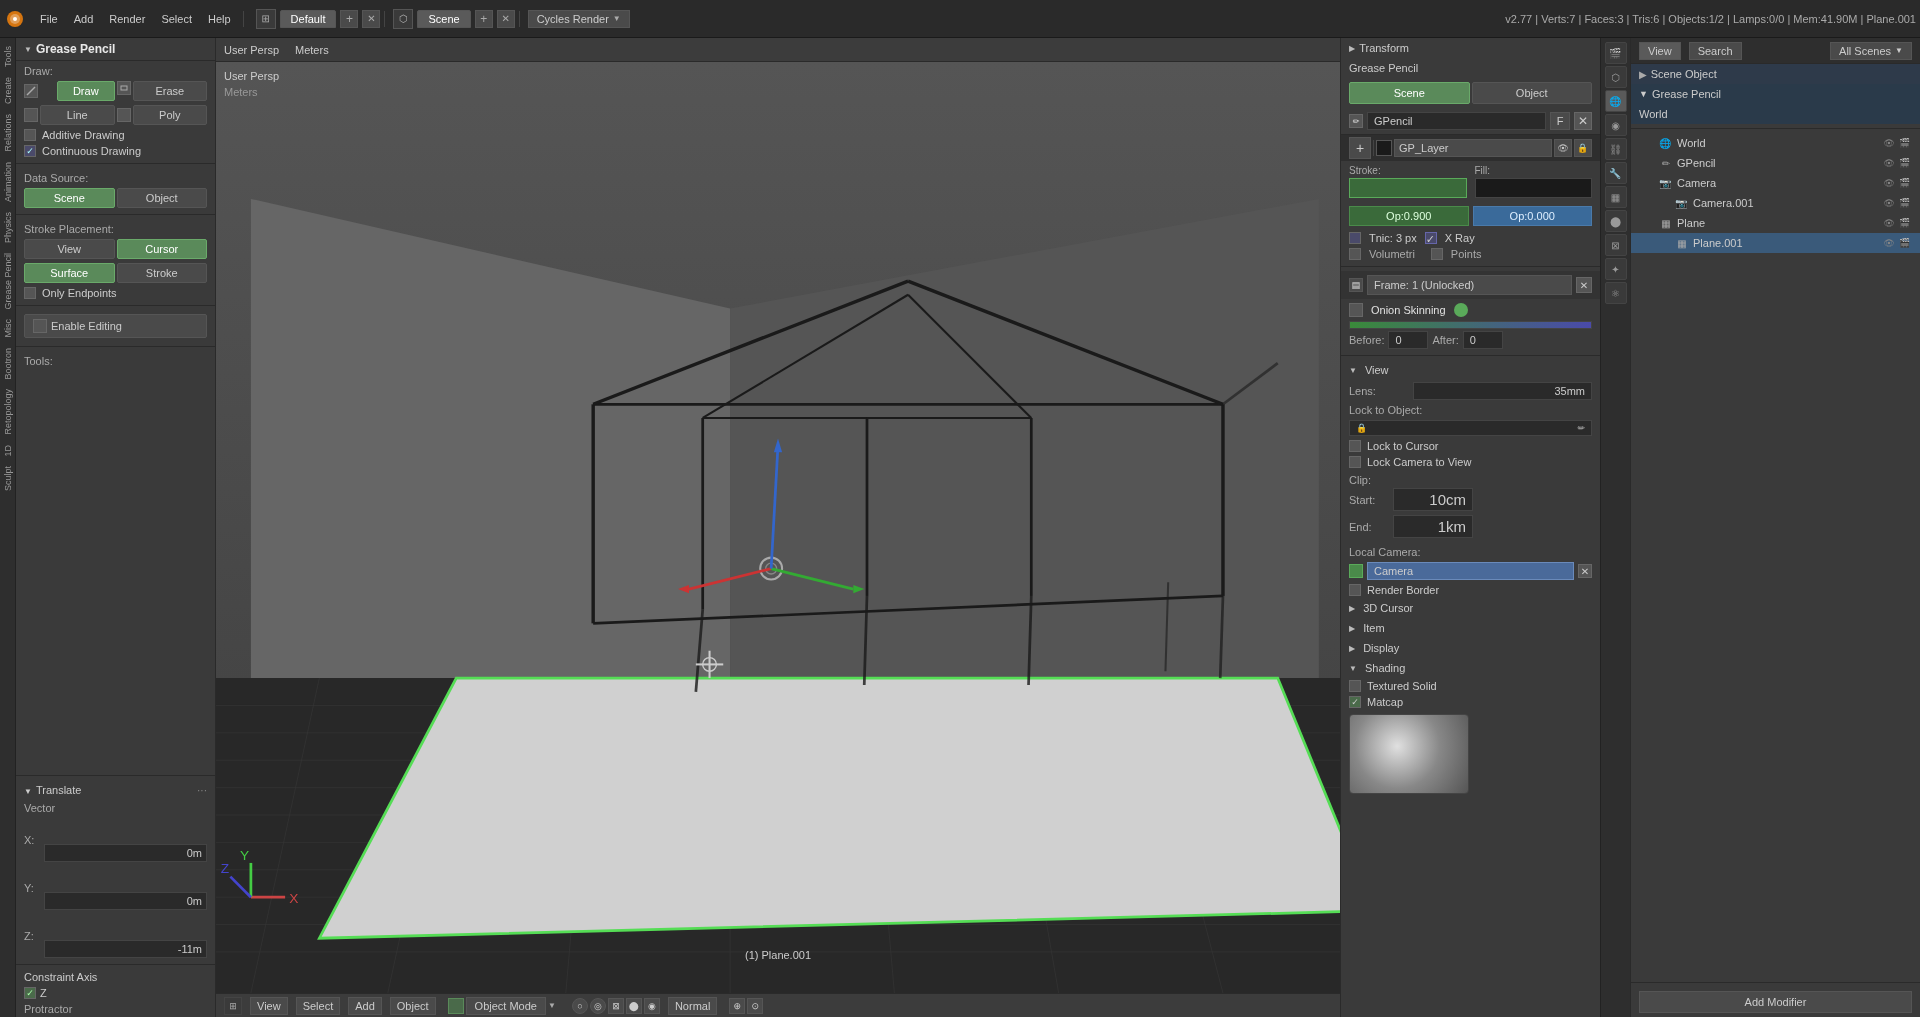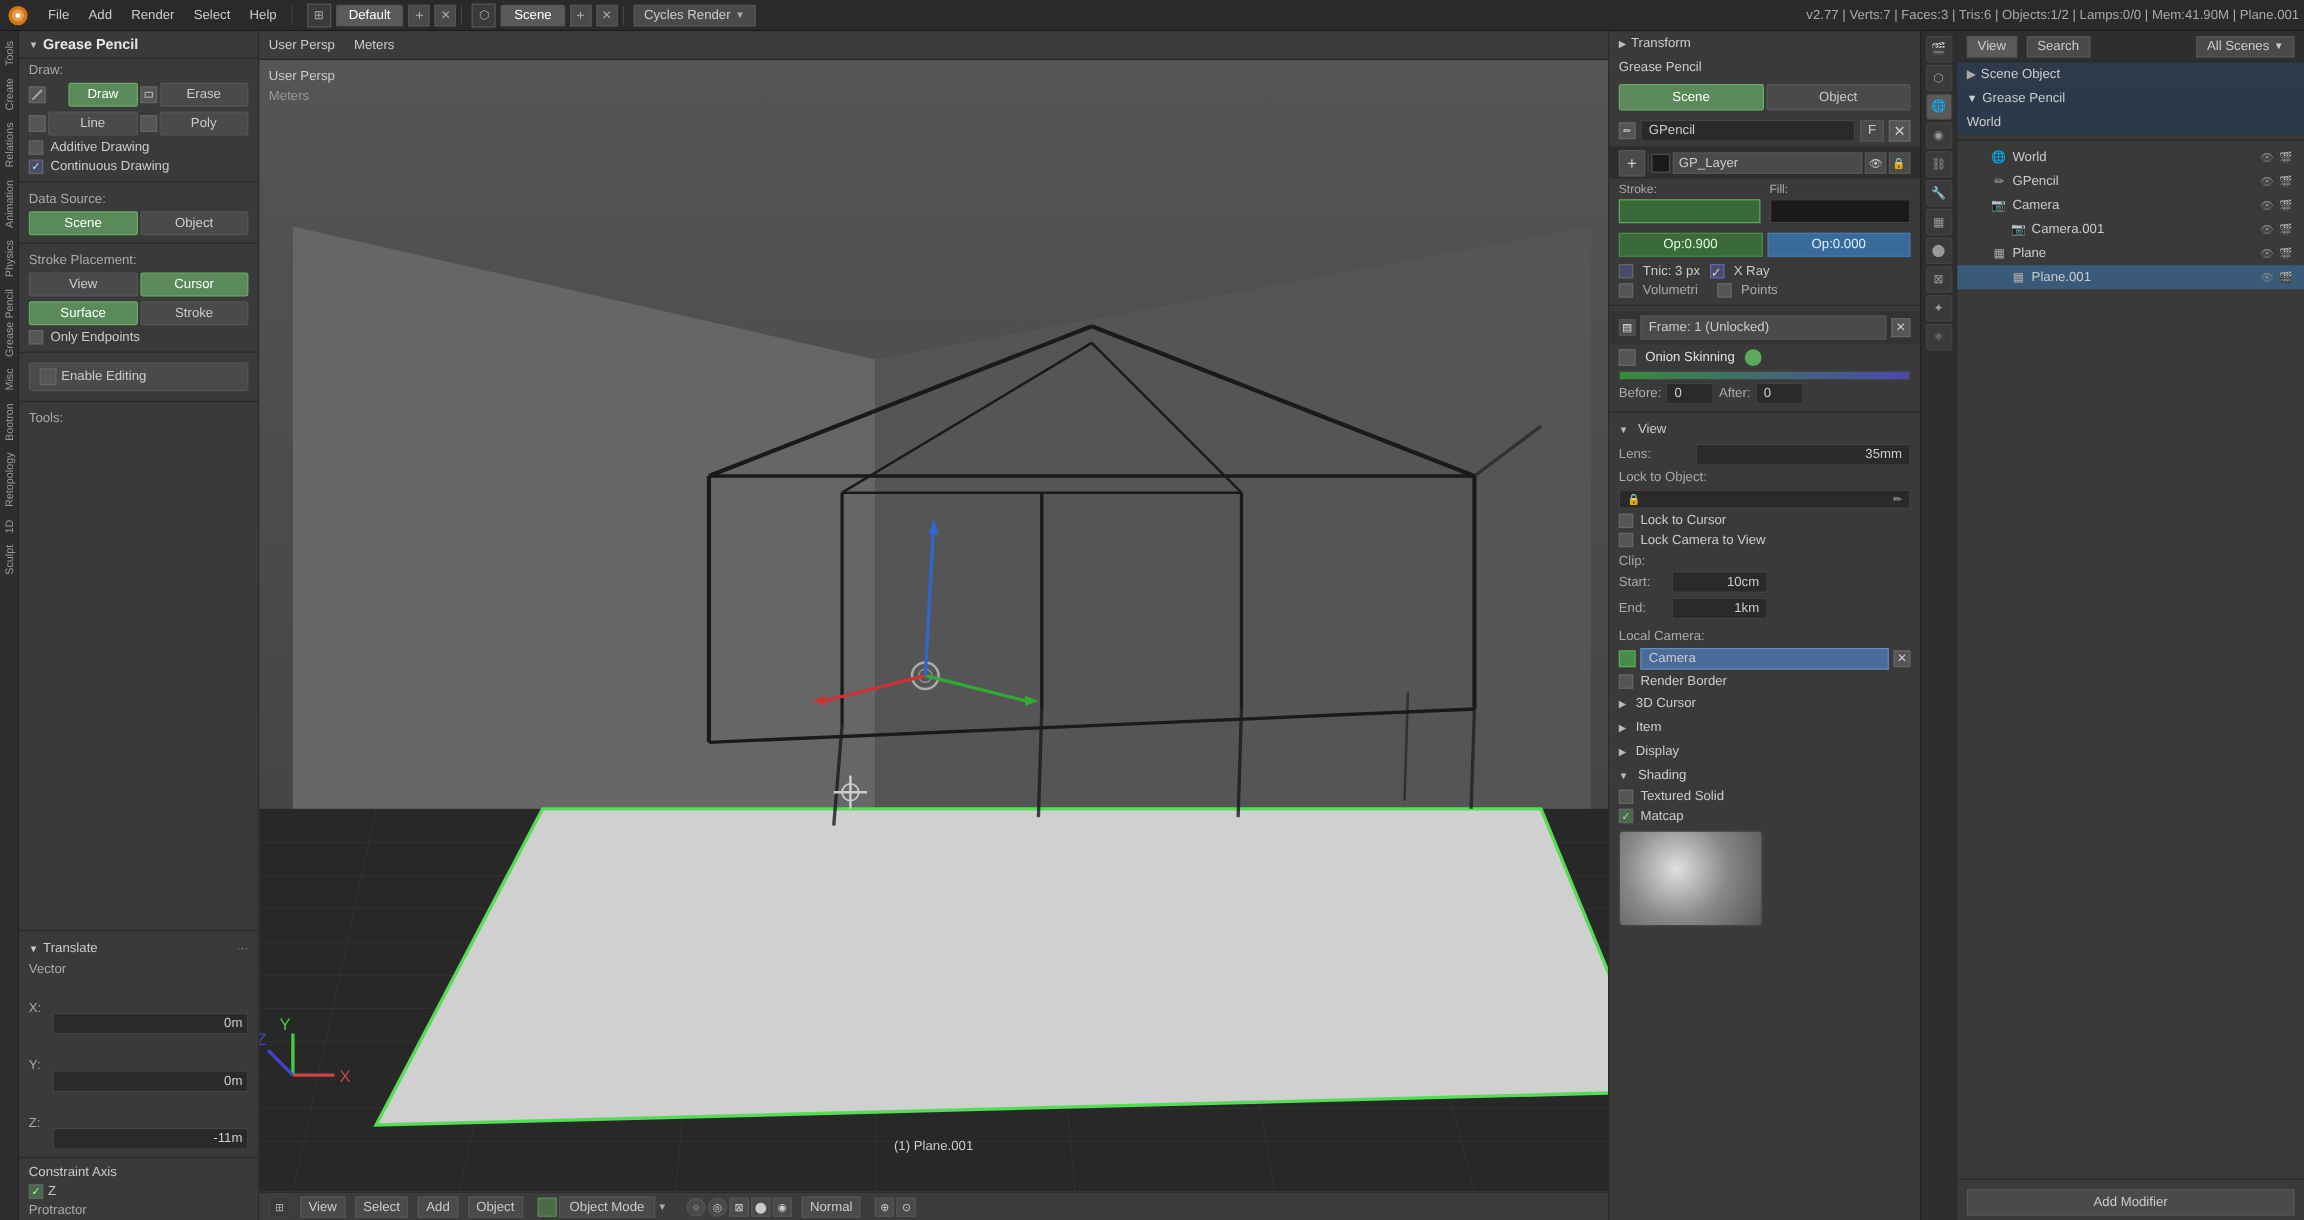--- a/index.html
+++ b/index.html
@@ -10,21 +10,21 @@
       font-family: 'Segoe UI', Arial, sans-serif;
       font-size: 11px;
       color: #e0e0e0;
       overflow: hidden;
       display: flex;
       flex-direction: column;
     }
 
     
     .top-menu-bar {
-      height: 26px;
+      height: 38px;
       background: #2a2a2a;
       display: flex;
       align-items: center;
       padding: 0 4px;
       gap: 0;
       flex-shrink: 0;
       border-bottom: 1px solid #1a1a1a;
     }
     .top-menu-bar .logo {
       width: 22px;
@@ -496,21 +496,21 @@
       align-items: center;
       gap: 4px;
       padding: 2px 0;
     }
     .clip-key { color: #aaa; width: 40px; font-size: 11px; }
     .clip-val {
       background: #2a2a2a;
       border: 1px solid #444;
       padding: 2px 6px;
       color: #ccc;
-      font-size: 11px;
+      font-size: 15px;
       width: 80px;
       text-align: right;
     }
 
     
     .camera-row {
       display: flex;
       align-items: center;
       padding: 2px 8px;
       gap: 4px;
@@ -873,21 +873,21 @@
     <div class="sidebar-sub-label">Draw:</div>
     <div class="sidebar-btn-group">
       <div style="display:flex;align-items:center;gap:19px;flex:1;">
         <div style="width:14px;height:14px;background:#555;border:1px solid #666;display:flex;align-items:center;justify-content:center;">
           <svg width="10" height="10" viewBox="0 0 10 10">
               <path d="M1 9 L9 1" stroke="#aaa" stroke-width="1.5" fill="none"></path>
             </svg>
         </div>
         <div class="sidebar-btn active">Draw</div>
       </div>
-      <div style="display:flex;align-items:center;gap:2px;flex:1;">
+      <div style="display:flex;align-items:flex-start;gap:2px;flex:1;">
         <div style="width:14px;height:14px;background:#555;border:1px solid #666;display:flex;align-items:center;justify-content:center;">
           <svg width="10" height="10" viewBox="0 0 10 10">
               <rect x="2" y="3" width="6" height="4" fill="none" stroke="#aaa" stroke-width="1"></rect>
             </svg>
         </div>
         <div class="sidebar-btn">Erase</div>
       </div>
     </div>
     <div class="sidebar-btn-group">
       <div style="display:flex;align-items:center;gap:2px;flex:1;">

